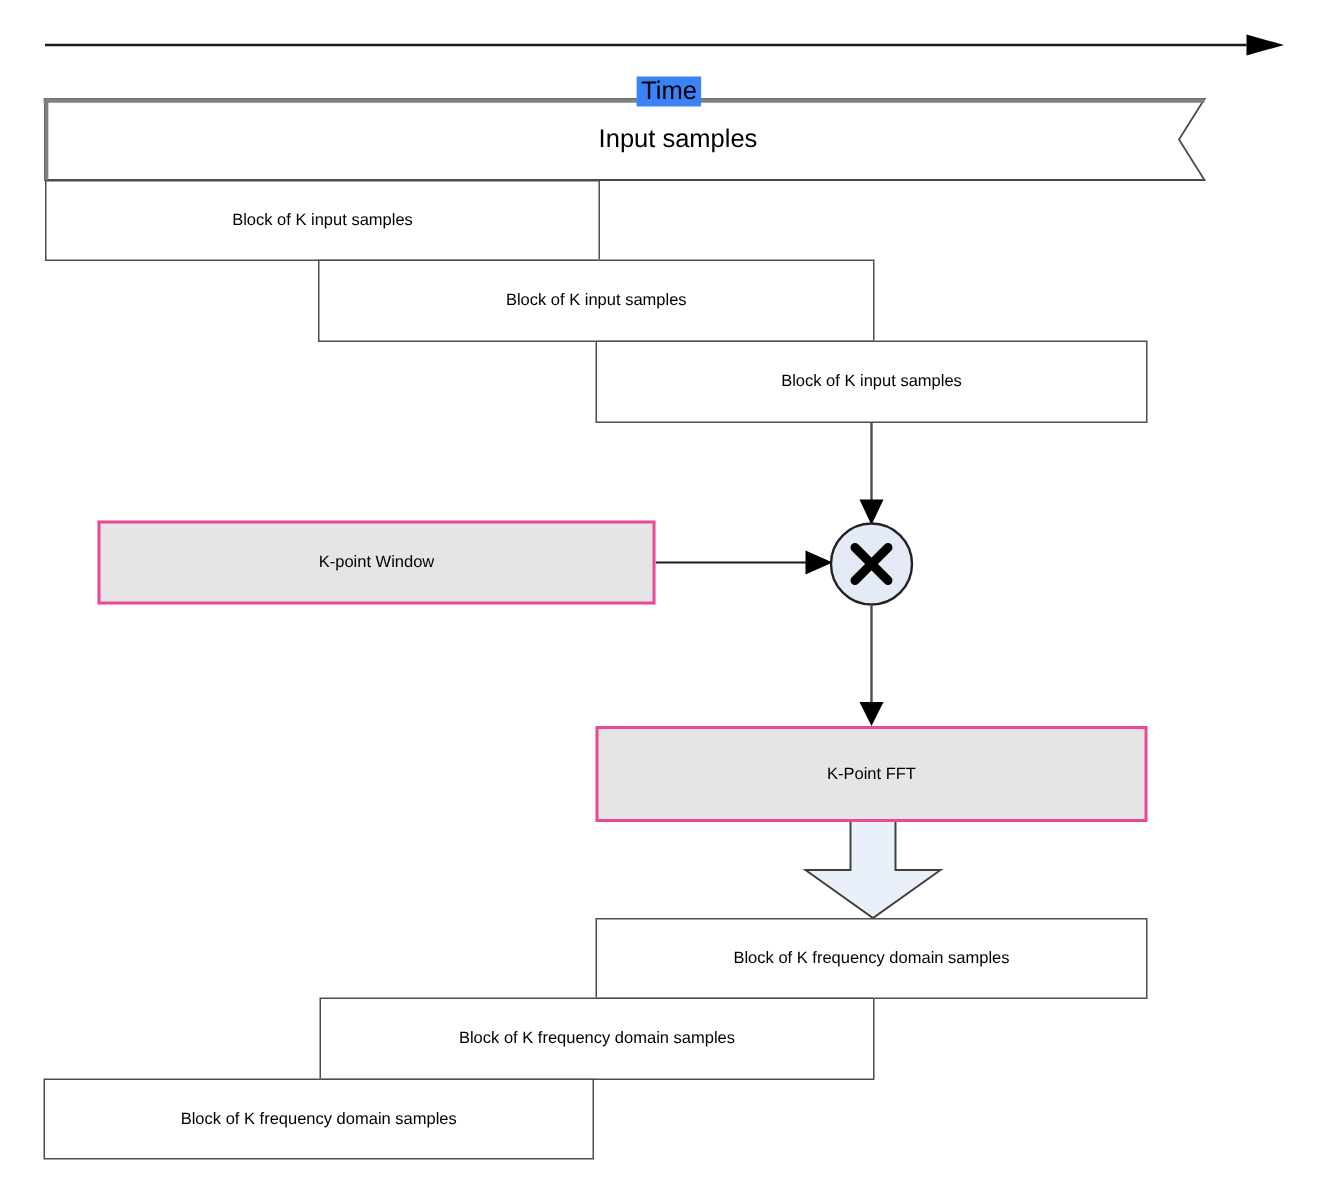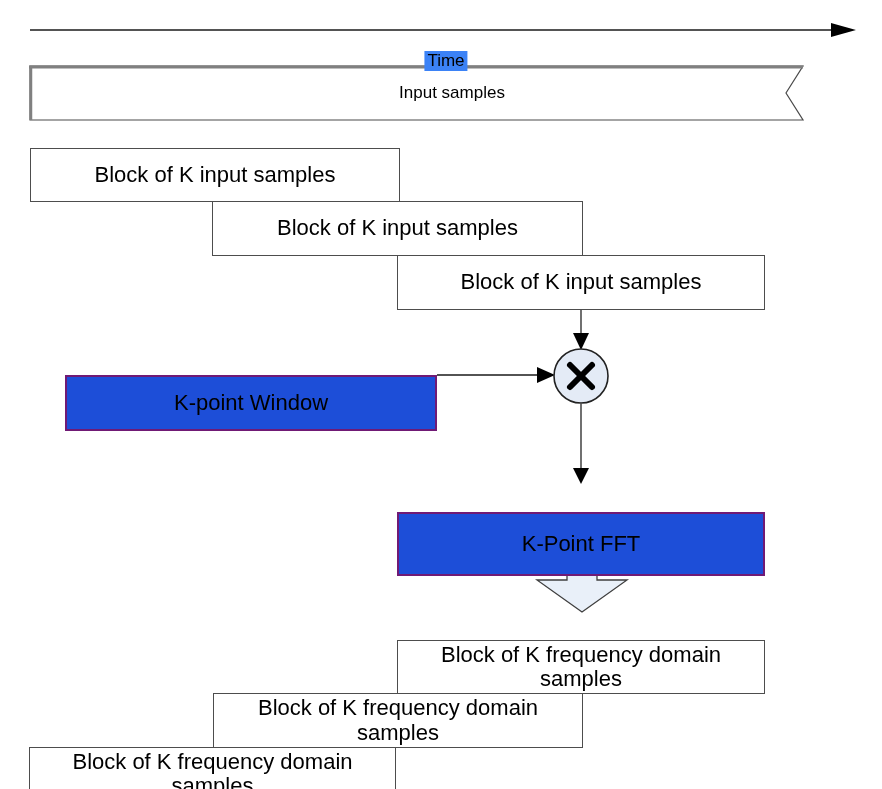--- a/index.html
+++ b/index.html
@@ -11,28 +11,27 @@
     color:#000;
     overflow:hidden;
   }
   svg.layer{position:absolute;left:0;top:0;}
   .box{
     position:absolute;
     box-sizing:border-box;
     display:flex;align-items:center;justify-content:center;
     background:#ffffff;
     border:1.4px solid #4d4d4d;
-    font-size:22px;
+    font-size:11px;
     text-align:center;
     line-height:1.1;
-    margin-top:28px;
   }
   .blue{
-    background:#1d4ed8;
-    border:2px solid #701a75;
+    background:#e5e5e5;
+    border:2px solid #ec4899;
   }
   .flag-label{
     position:absolute;left:30px;top:66px;width:756px;height:54px;
     display:flex;align-items:center;justify-content:center;
     font-size:17px;
     margin-left:44px;
   }
   .time-label{
     position:absolute;left:446px;top:30px;
     transform:translate(-50%,-50%);

